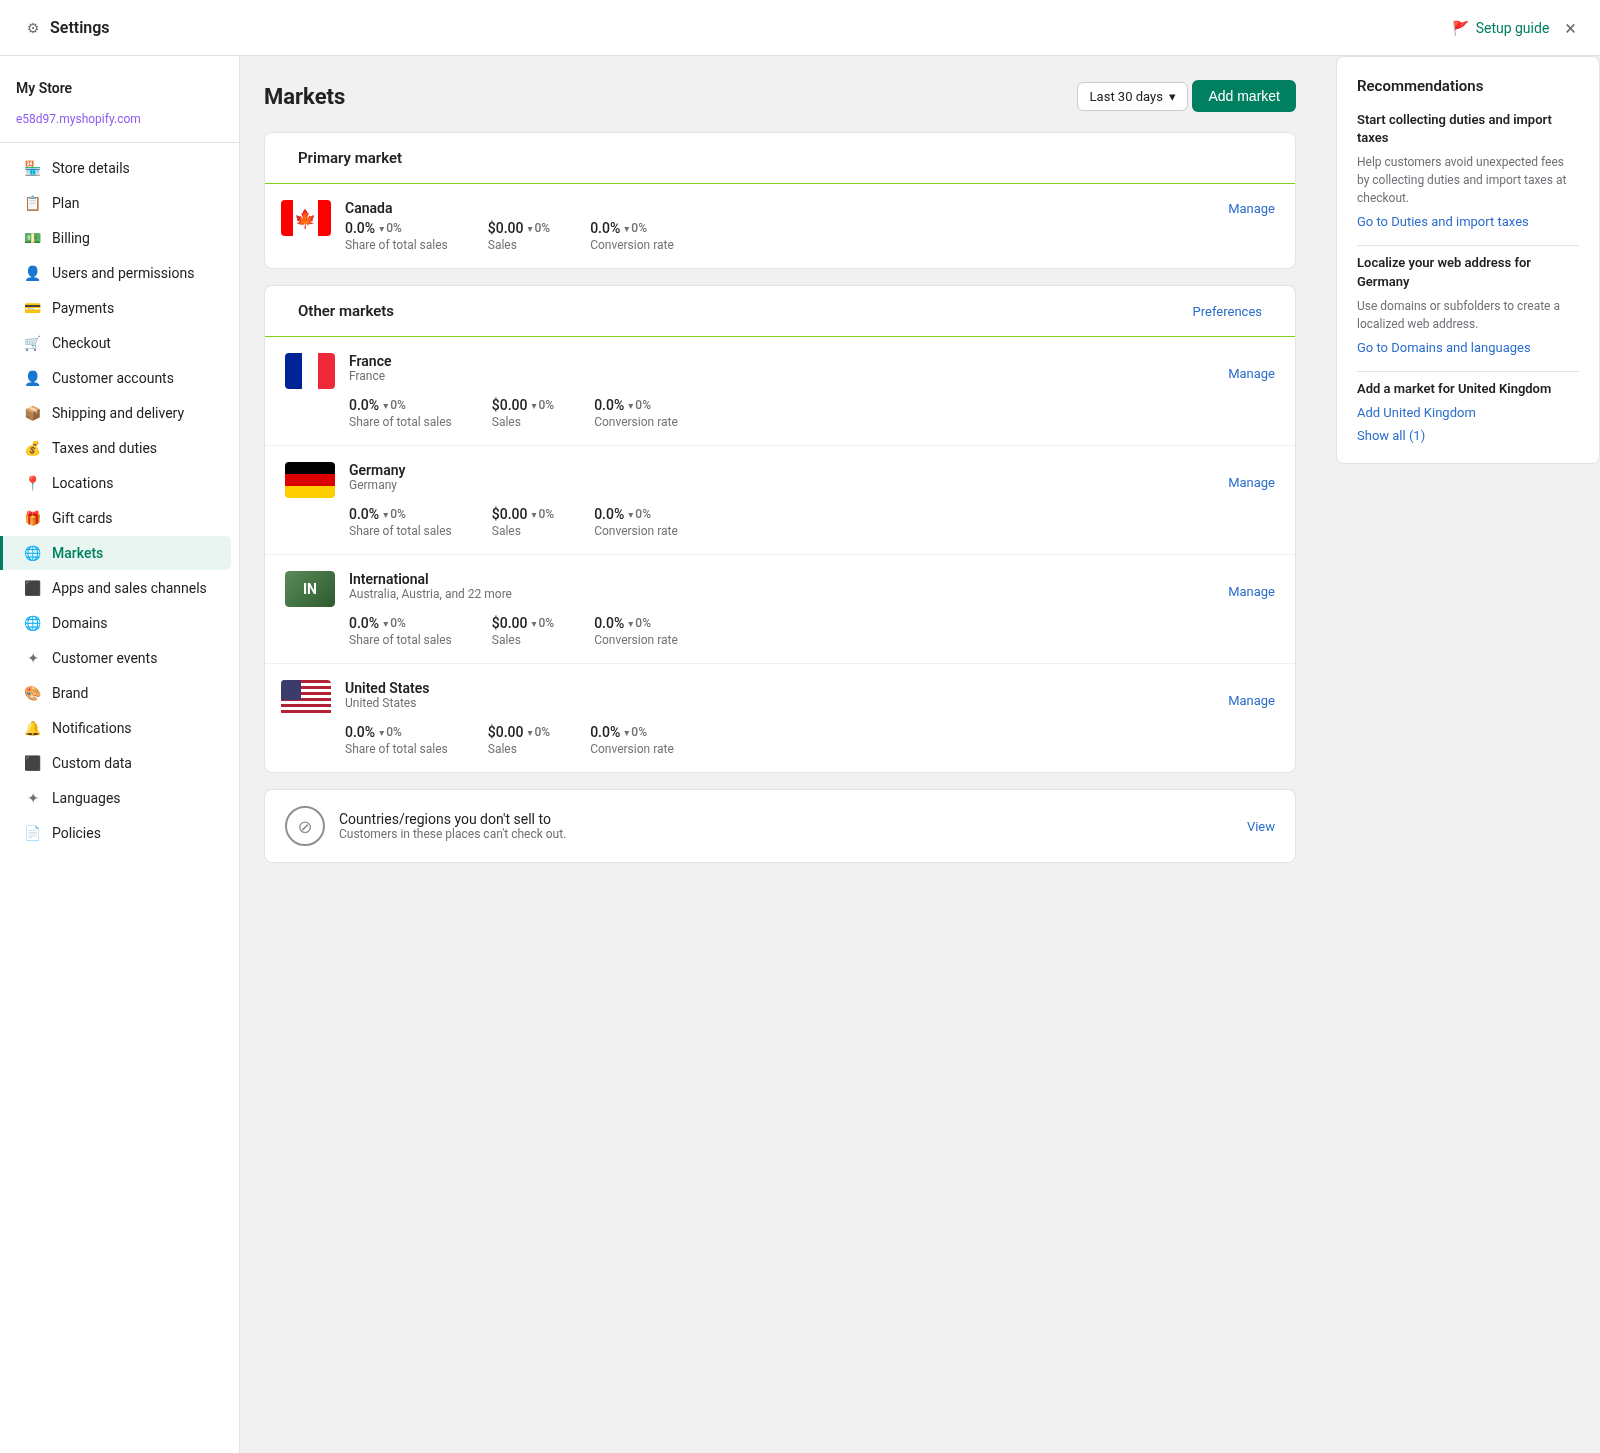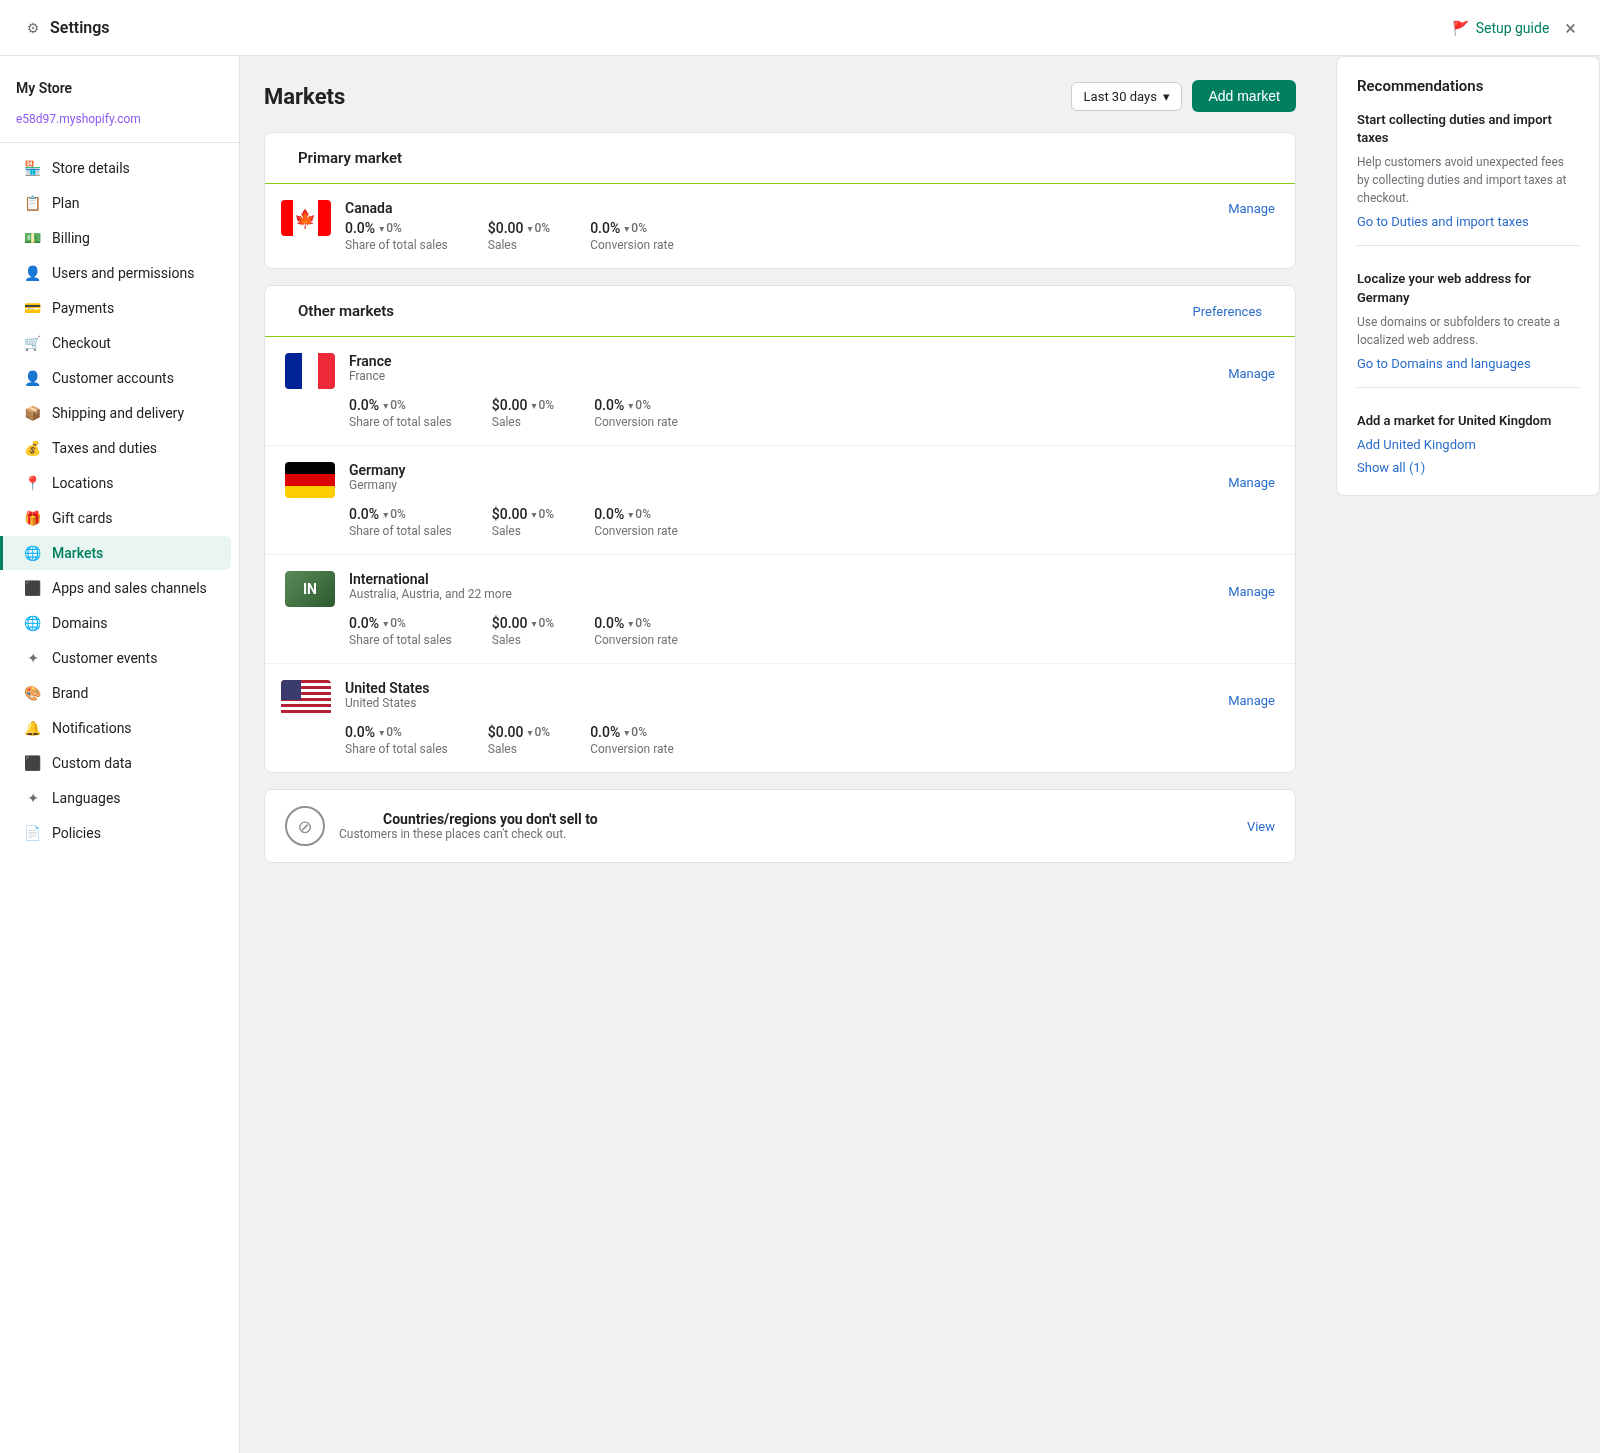--- a/index.html
+++ b/index.html
@@ -124,21 +124,21 @@
       align-items: center;
       justify-content: space-between;
       margin-bottom: 20px;
     }
     .page-title {
       font-size: 22px;
       font-weight: 700;
     }
     .header-actions {
       display: flex;
-      gap: 10px;
+      gap: 4px;
       align-items: center;
     }
 
     .date-filter {
       display: flex;
       align-items: center;
       gap: 6px;
       background: #fff;
       border: 1px solid #c9cccf;
       border-radius: 6px;
@@ -343,21 +343,21 @@
       border: 2px solid #8c9196;
       display: flex;
       align-items: center;
       justify-content: center;
       color: #8c9196;
       font-size: 18px;
       margin-right: 14px;
       flex-shrink: 0;
     }
     .no-sell-info { flex: 1; }
-    .no-sell-title { font-size: 14px; font-weight: 700; margin-left: 44px; }
+    .no-sell-title { font-size: 14px; font-weight: 400; }
     .no-sell-subtitle { font-size: 12px; color: #6d7175; }
     .view-link {
       color: #2c6ecb;
       font-size: 13px;
       cursor: pointer;
     }
 
     
     .side-panel {
       width: 280px;
@@ -369,21 +369,21 @@
       border: 1px solid #e1e3e5;
       border-radius: 8px;
       padding: 20px;
     }
     .recommendations-title {
       font-size: 15px;
       font-weight: 600;
       margin-bottom: 16px;
     }
     .rec-item {
-      margin-bottom: 24px;
+      margin-bottom: 8px;
       padding-bottom: 16px;
       border-bottom: 1px solid #e1e3e5;
     }
     .rec-item:last-child {
       border-bottom: none;
       margin-bottom: 0;
       padding-bottom: 0;
     }
     .rec-title {
       font-size: 13px;

